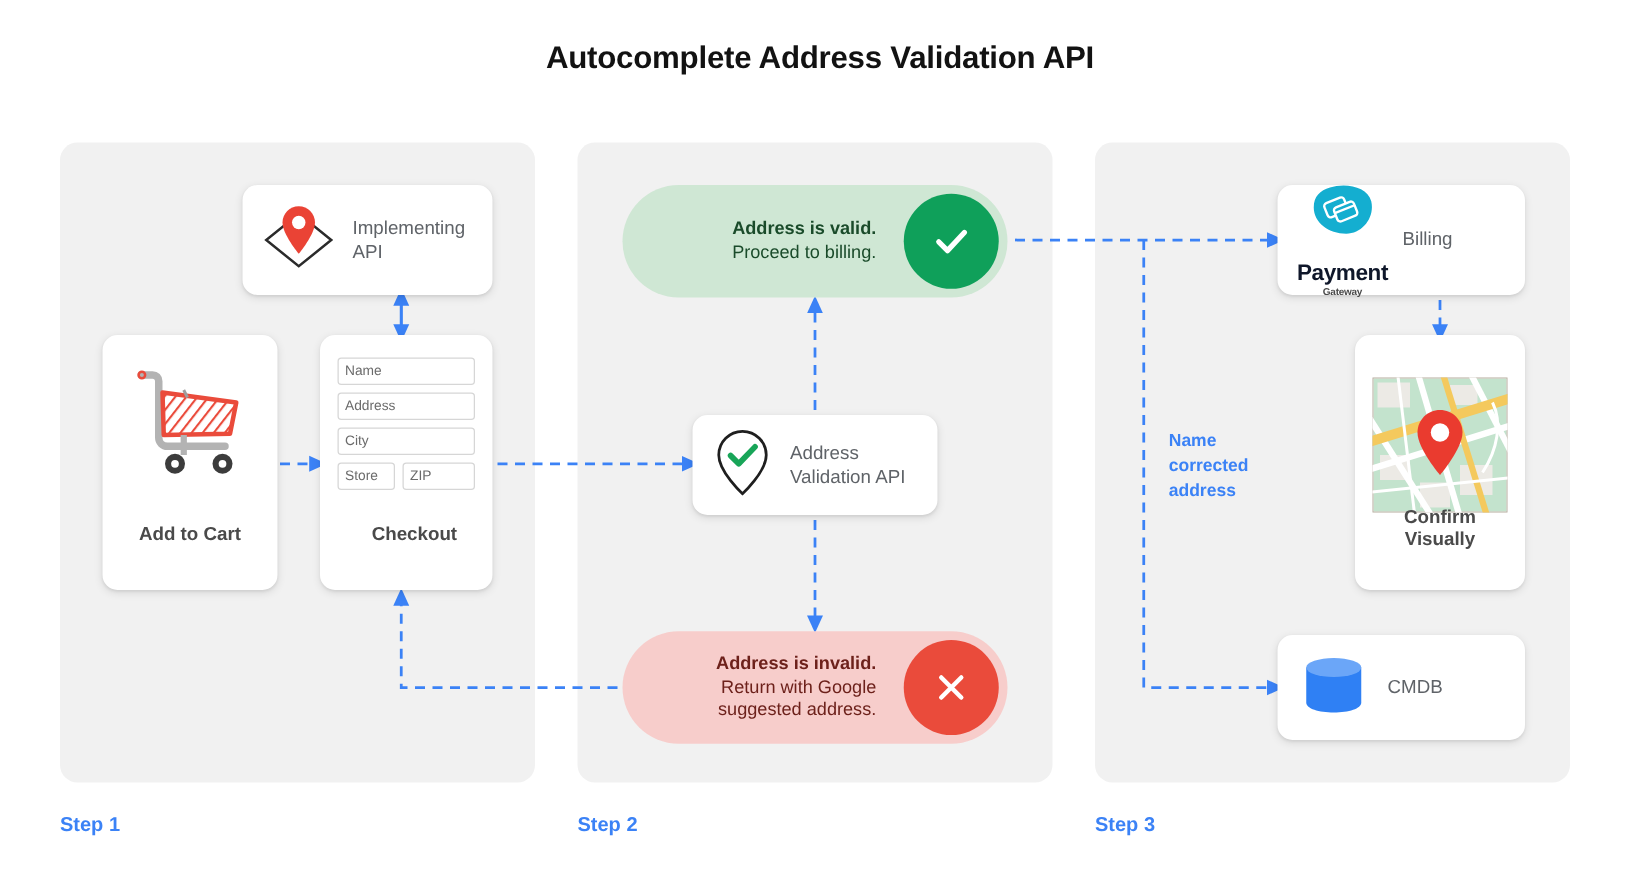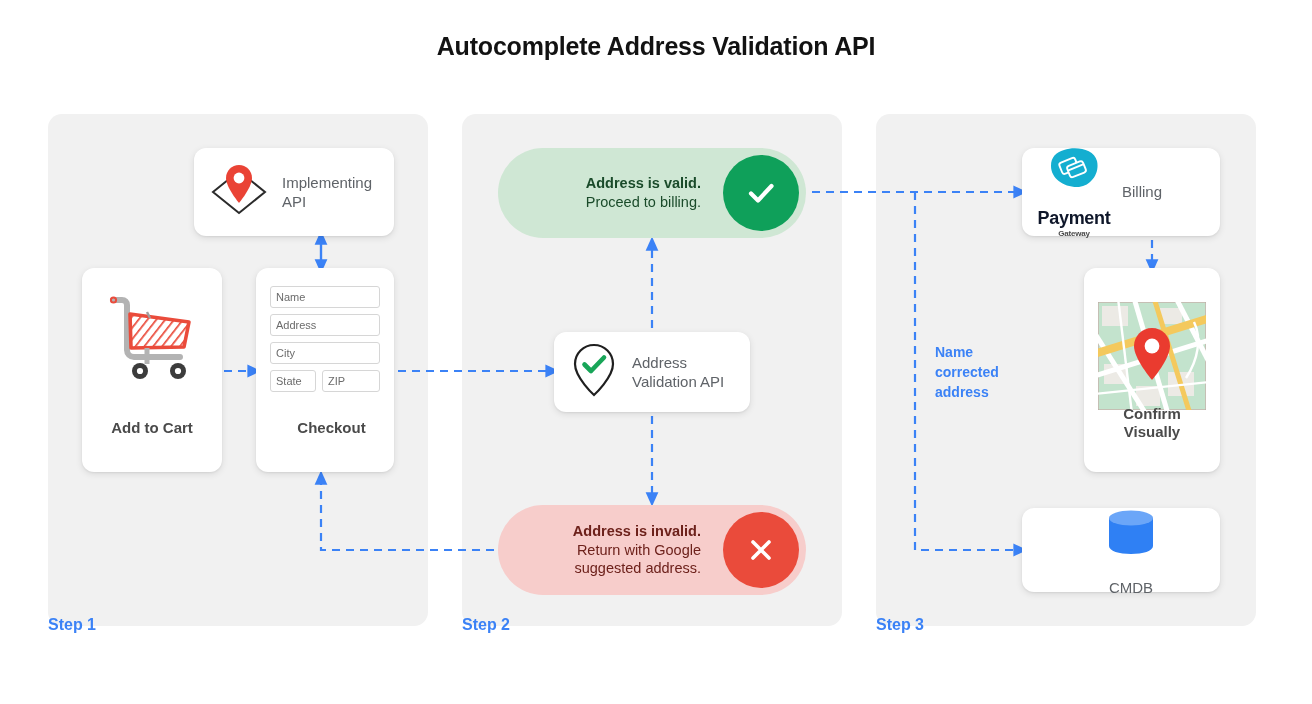--- a/index.html
+++ b/index.html
@@ -22,21 +22,21 @@
   .panel {
     position: absolute;
     background: #f1f1f1;
     border-radius: 14px;
   }
   #panel-1 { left: 48px;  top: 114px; width: 380px; height: 512px; }
   #panel-2 { left: 462px; top: 114px; width: 380px; height: 512px; }
   #panel-3 { left: 876px; top: 114px; width: 380px; height: 512px; }
 
   .step-label {
-    position: absolute; top: 616px;
+    position: absolute; top: 652px;
     font-size: 16px; font-weight: bold; color: #3b82f6;
   }
   #step-label-1 { left: 48px; }
   #step-label-2 { left: 462px; }
   #step-label-3 { left: 876px; }
 
   
   #connectors {
     position: absolute; left: 0; top: 0;
     width: 1312px; height: 704px;
@@ -157,21 +157,21 @@
   
   #card-confirm {
     left: 1084px; top: 268px; width: 136px; height: 204px;
     padding-top: 34px;
   }
   #card-confirm .card-caption { position: absolute; bottom: 30px; left: 0; width: 100%; }
 
   
   #card-cmdb {
     left: 1022px; top: 508px; width: 198px; height: 84px;
-    padding-left: 20px; gap: 18px; flex-direction: column;
+    padding-left: 20px; gap: 18px;
   }
 
   
   #store-note {
     position: absolute; left: 935px; top: 343px;
     font-size: 14px; font-weight: bold; color: #3b82f6;
     line-height: 1.42;
   }
 </style>
 </head>
@@ -252,21 +252,21 @@
       </svg>
     </span>
     <span class="card-caption">Add to Cart</span>
   </div>
 
   <div class="card card-v" id="card-checkout">
     <div class="field">Name</div>
     <div class="field">Address</div>
     <div class="field">City</div>
     <div class="field-row">
-      <div class="field field-state">State</div>
+      <div class="field field-state">Store</div>
       <div class="field field-zip">ZIP</div>
     </div>
     <span class="card-caption">Checkout</span>
   </div>
 
   <div class="pill" id="pill-valid">
     <div class="pill-text">
       <span class="strong">Address is valid.</span>
       <span>Proceed to billing.</span>
     </div>

